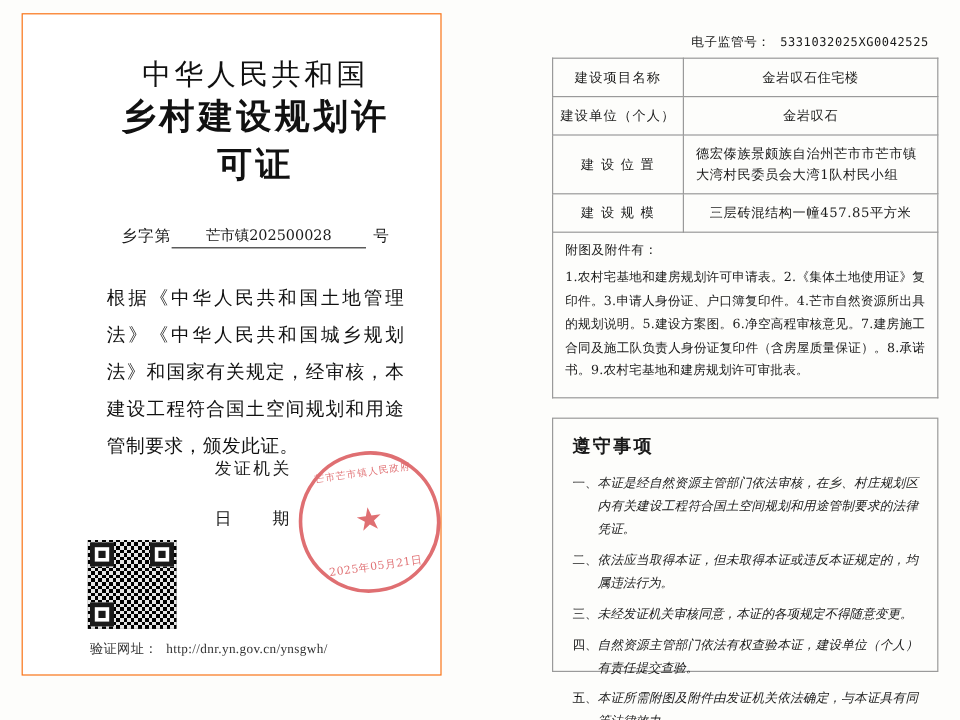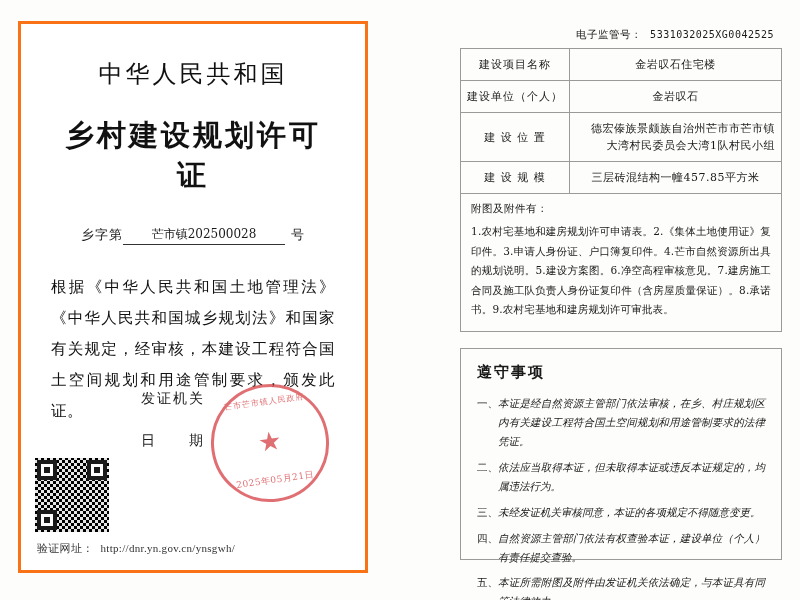--- a/index.html
+++ b/index.html
@@ -17,26 +17,27 @@
   .page {
     position: relative;
     width: 800px;
     height: 600px;
     background: #fdfdfb;
   }
   
   .left-panel {
     position: absolute;
     left: 18px;
-    top: 21px;
+    top: 11px;
     width: 350px;
     height: 552px;
-    border: 3px solid #f97316;
+    border: 1px solid #f97316;
     background: #ffffff;
     box-sizing: border-box;
+    padding-left: 40px;
   }
   .left-inner {
     position: relative;
     width: 100%;
     height: 100%;
     padding: 26px 30px 0 30px;
     box-sizing: border-box;
   }
   .cert-nation {
     text-align: center;
@@ -46,21 +47,20 @@
     color: #111;
     margin-top: 8px;
   }
   .cert-title {
     text-align: center;
     font-family: "DejaVu Serif", "Liberation Serif", serif;
     font-size: 29px;
     font-weight: bold;
     letter-spacing: 3px;
     color: #111;
-    margin-top: 26px;
   }
   .cert-number-row {
     margin-top: 30px;
     display: flex;
     align-items: flex-start;
     justify-content: center;
     font-size: 13px;
     font-family: "DejaVu Serif", "Liberation Serif", serif;
   }
   .cert-number-row .lbl {
@@ -220,21 +220,21 @@
   table.info td.k {
     width: 96px;
     text-align: center;
     letter-spacing: 1px;
   }
   table.info td.v {
     text-align: center;
     letter-spacing: 0.5px;
   }
   table.info td.v.left {
-    text-align: right;
+    text-align: left;
     padding-left: 10px;
   }
   .attach-box {
     border: 1px solid #9a9a9a;
     border-top: none;
     padding: 8px 10px 12px 10px;
     font-family: "DejaVu Serif", "Liberation Serif", serif;
   }
   .attach-title {
     font-size: 10.5px;

